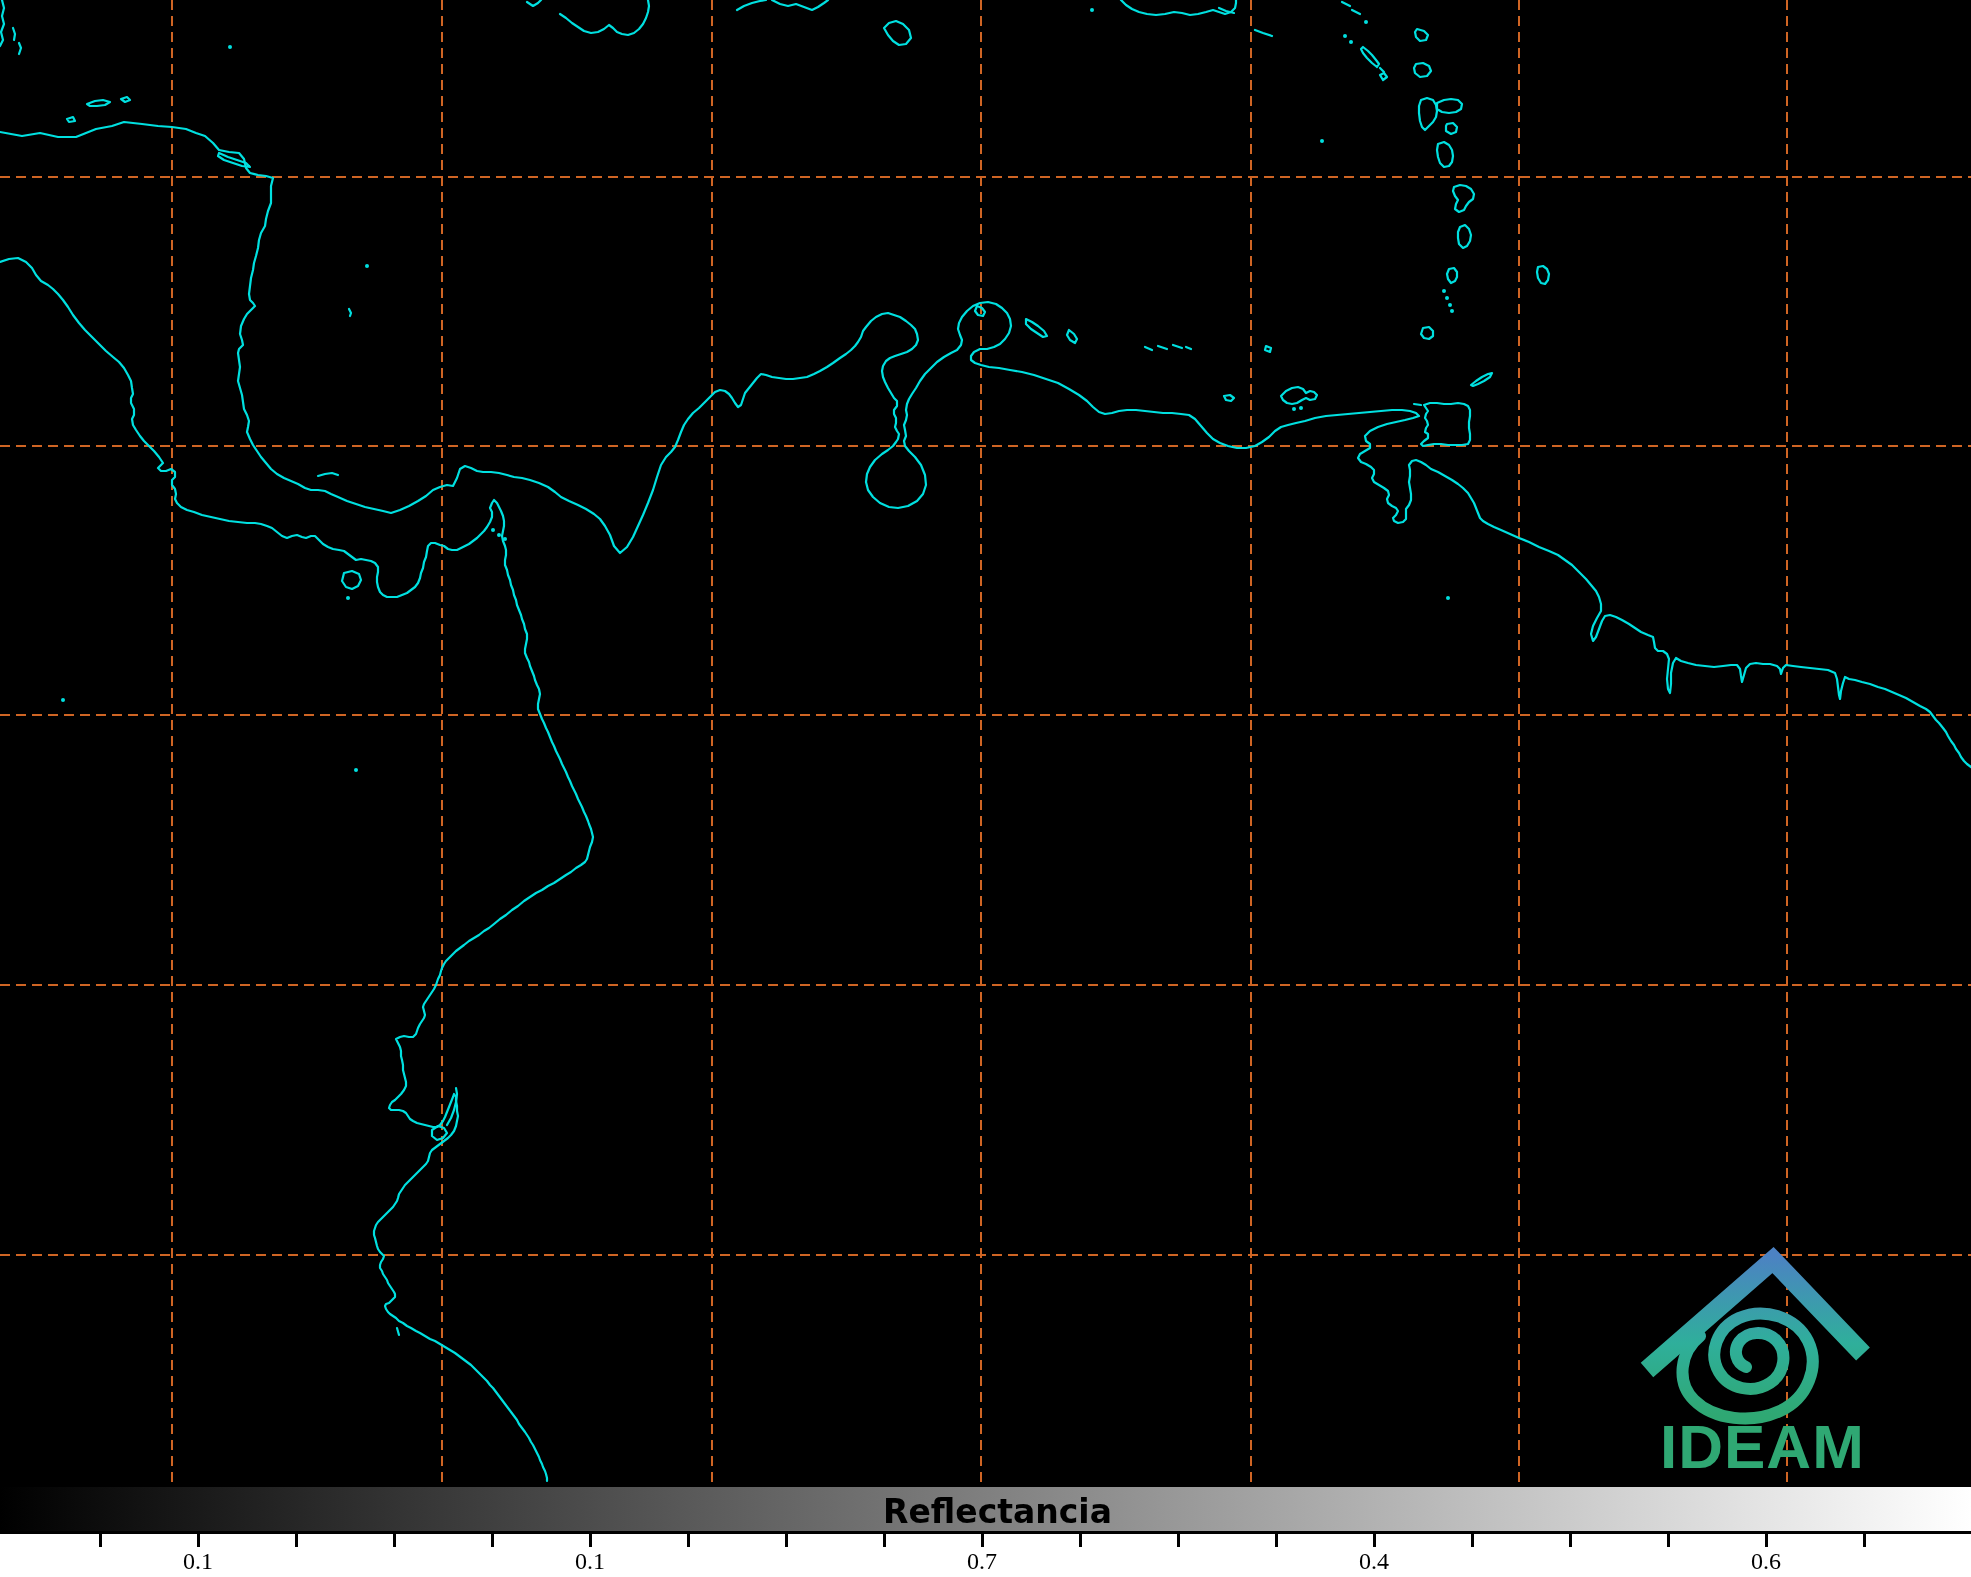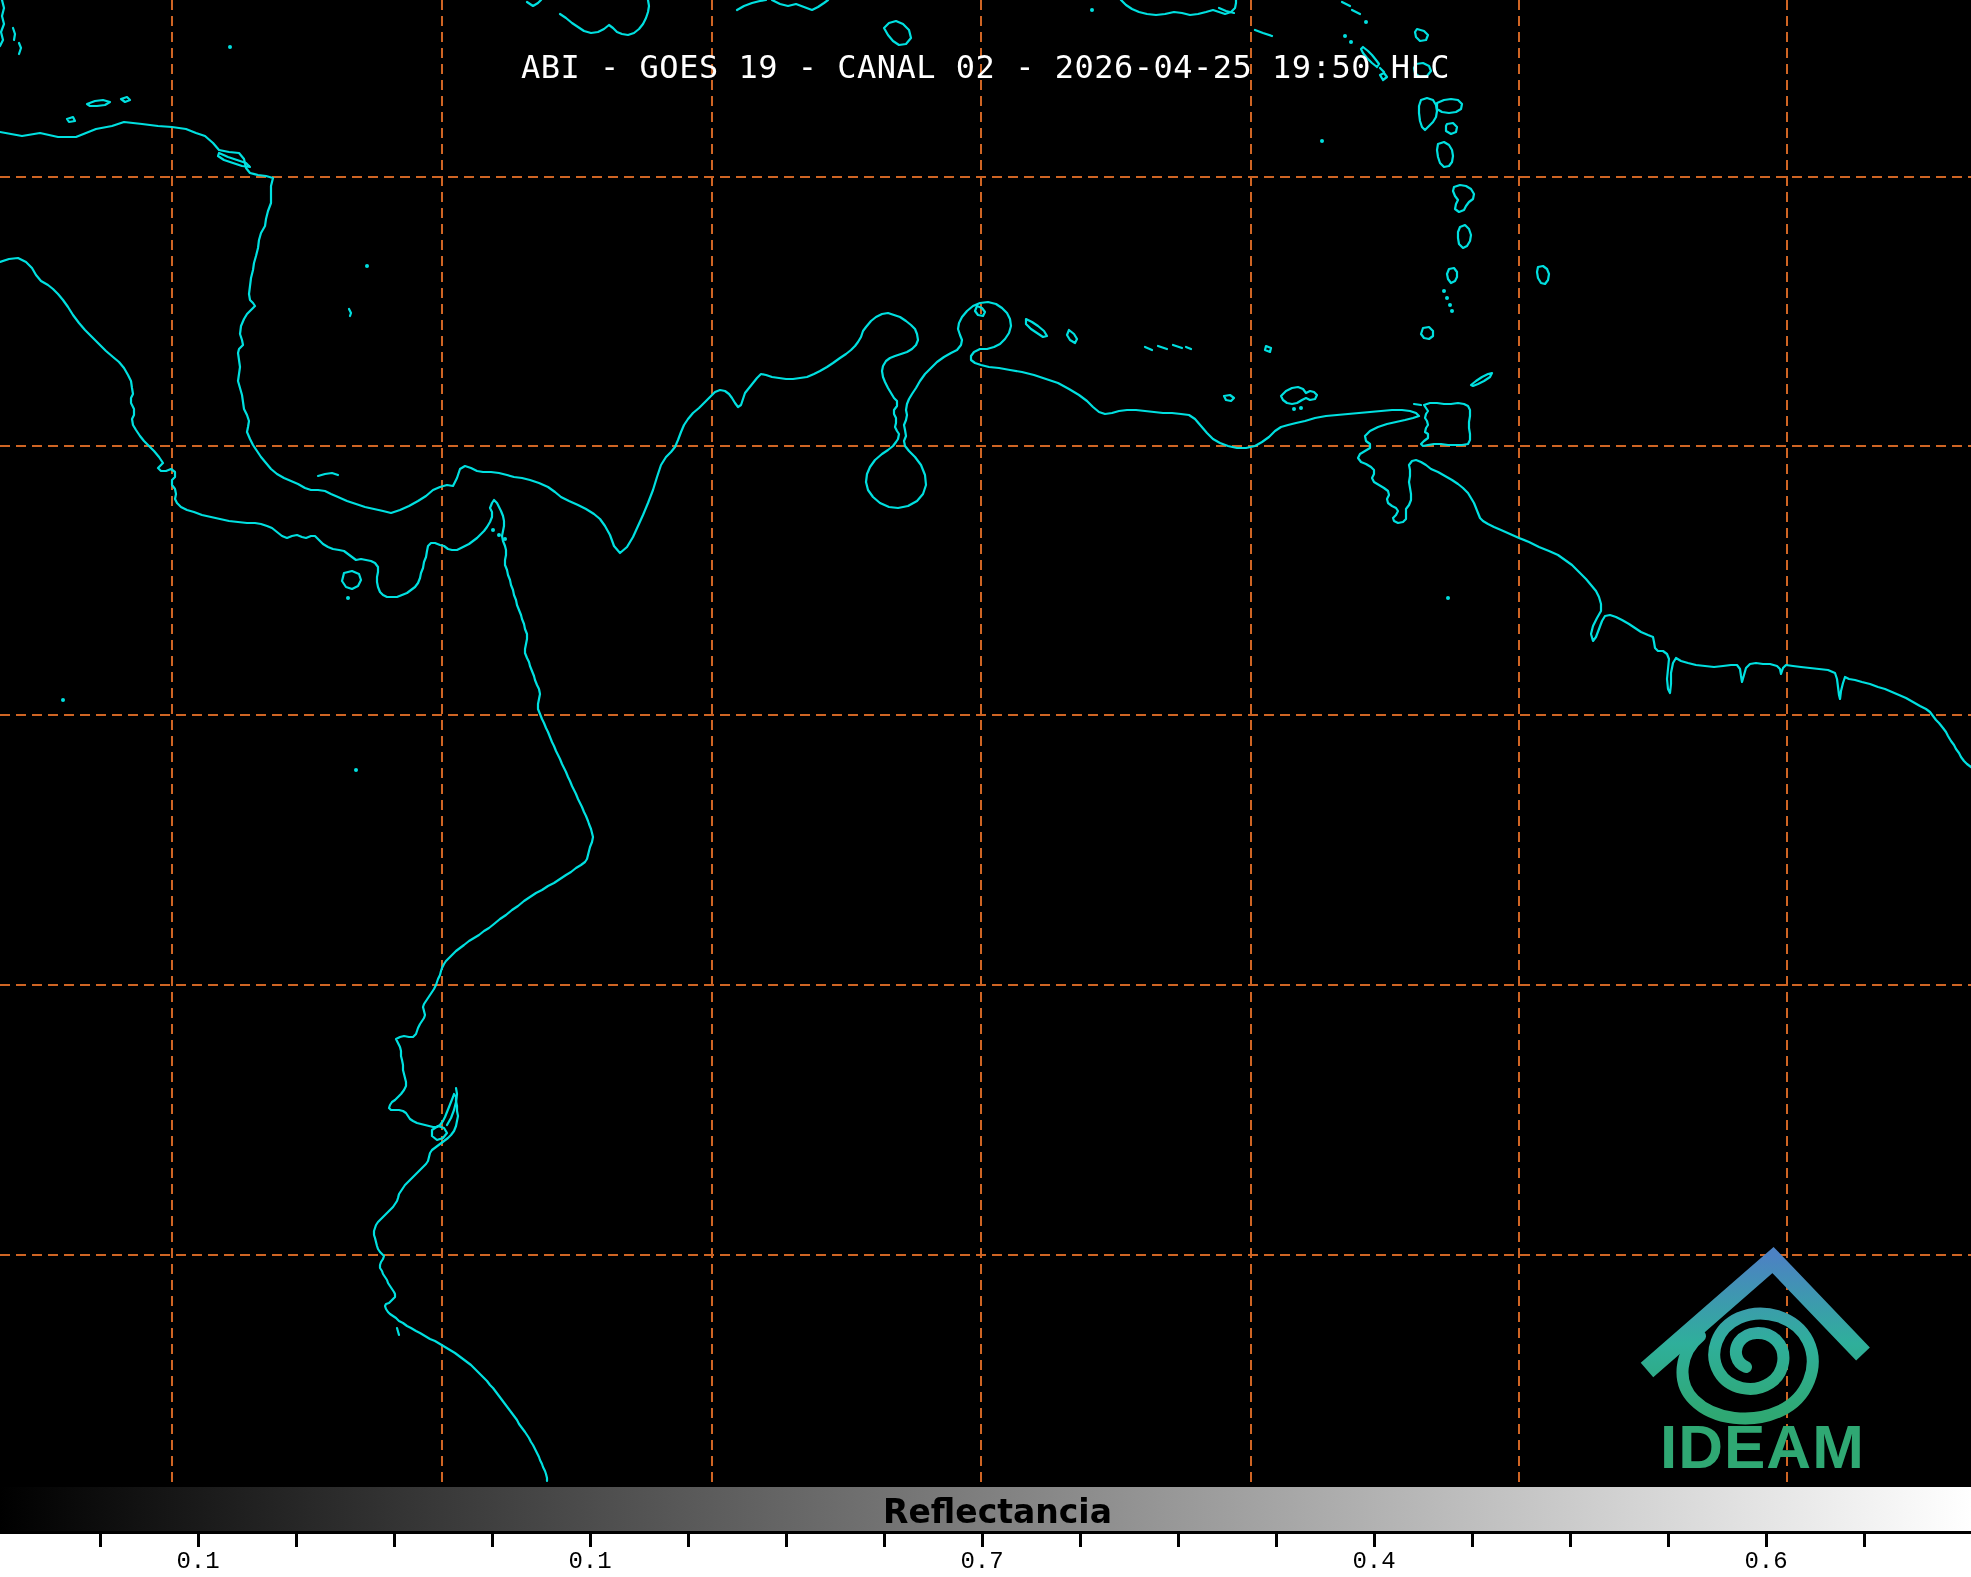--- a/index.html
+++ b/index.html
@@ -9,21 +9,21 @@
   #image-title{position:absolute;left:0;top:48px;width:100%;text-align:center;color:#ffffff;
     font-family:"DejaVu Sans Mono",monospace;font-size:32px;letter-spacing:0.5px;white-space:pre;}
   #colorbar{position:absolute;left:0;top:1484px;width:1971px;height:93px;background:#ffffff;padding-left:24px;}
   #colorbar-gradient{position:absolute;left:0;top:0;width:1971px;height:44px;
     border-top:3px solid #000;border-bottom:3px solid #000;
     background:linear-gradient(to right,#000000,#ffffff);}
   #colorbar-label{position:absolute;left:0;top:8px;width:100%;text-align:center;
     font-family:"DejaVu Sans",sans-serif;font-weight:bold;font-size:33px;color:#000;}
   .cb-tick{position:absolute;top:50px;width:3px;height:13px;background:#000;}
   .cb-tick-label{position:absolute;top:64px;transform:translateX(-50%);
-    font-family:Liberation Mono, monospace;font-size:24px;color:#000;white-space:nowrap;}
+    font-family:Liberation Serif, serif;font-size:24px;color:#000;white-space:nowrap;}
   .coast{fill:none;stroke-linejoin:round;stroke-linecap:round;}
   #ideam-text{font-family:"Liberation Sans","DejaVu Sans",sans-serif;font-weight:bold;font-size:62px;letter-spacing:1px;}
 </style>
 </head>
 <body>
 
 <div id="stage">
   <div id="map-area">
     <svg id="map-svg" xmlns="http://www.w3.org/2000/svg" width="1971" height="1484" viewBox="0 0 1971 1484">
         <rect x="0" y="0" width="1971" height="1484" fill="#000000"></rect>
@@ -121,21 +121,20 @@
             <stop offset="55%" stop-color="#2FAF9B"></stop>
             <stop offset="100%" stop-color="#2FA873"></stop>
           </linearGradient>
         </defs>
         <g>
           <path d="M 1647,1370 L 1773,1260 L 1863,1354" fill="none" stroke="url(#lgrad)" stroke-width="19" stroke-linejoin="miter"></path>
           <path d="M 1700,1336 C 1680,1352 1676,1382 1694,1400 C 1714,1420 1752,1424 1780,1411 C 1808,1398 1820,1366 1808,1341 C 1796,1317 1764,1307 1739,1318 C 1717,1328 1708,1353 1719,1372 C 1729,1389 1753,1394 1770,1383 C 1785,1373 1788,1352 1776,1340 C 1765,1330 1747,1331 1739,1342 C 1733,1351 1736,1363 1746,1367" fill="none" stroke="url(#lgrad)" stroke-width="12" stroke-linecap="round"></path>
           <text id="ideam-text" x="1660" y="1468" fill="#2FA873">IDEAM</text>
         </g>
       </svg>
-    <div id="image-title">ABI - GOES 19 - CANAL 02 - 2026-04-25 19:50 HLC</div>
   </div>
   <div id="colorbar">
     <div id="colorbar-gradient" style="background: linear-gradient(to right, rgb(0, 0, 0), rgb(255, 255, 255));"></div>
     <div id="colorbar-label">Reflectancia</div>
     <div id="colorbar-axis">
         <div class="cb-tick" style="left: 98.5px;"></div>
         <div class="cb-tick" style="left: 196.5px;"></div>
         <div class="cb-tick" style="left: 294.5px;"></div>
         <div class="cb-tick" style="left: 392.5px;"></div>
         <div class="cb-tick" style="left: 490.5px;"></div>

